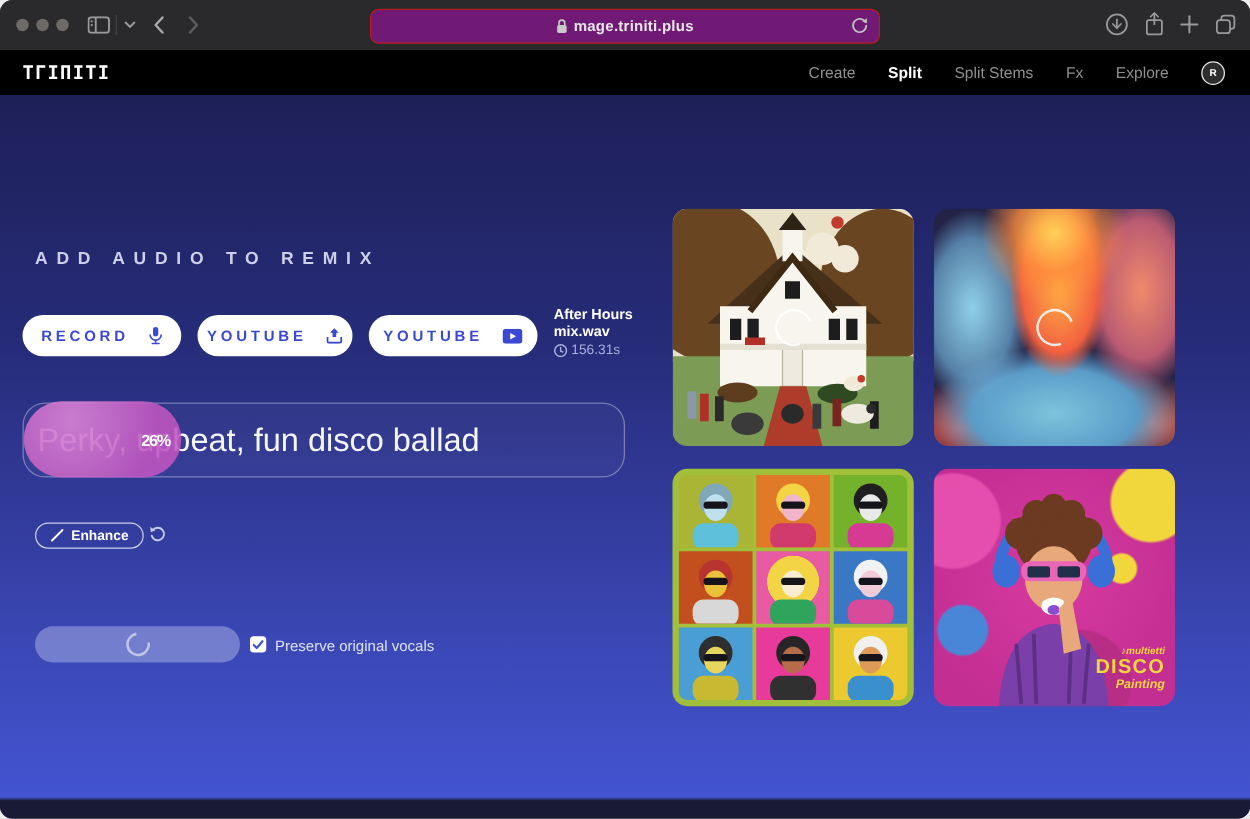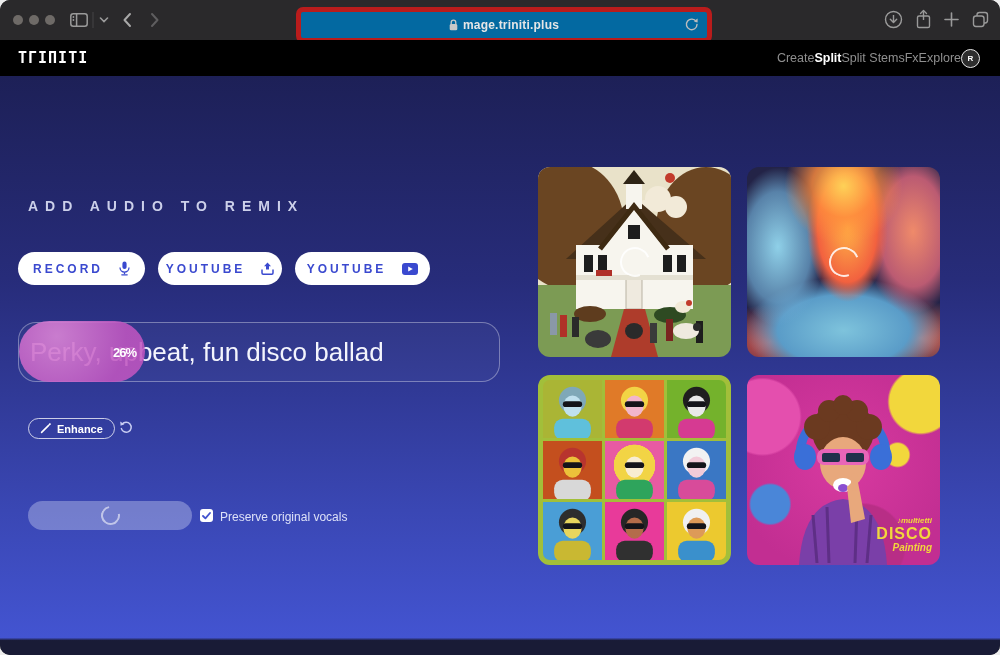--- a/index.html
+++ b/index.html
@@ -3,28 +3,28 @@
 <meta charset="utf-8">
 <style>
   html,body{margin:0;padding:0;background:#ededed;font-family:"Liberation Sans",sans-serif;}
   .window{position:relative;width:1000px;height:655px;border-radius:10px;overflow:hidden;background:#2a292b;}
 
   
   .chrome{position:absolute;left:0;top:0;width:1000px;height:40px;background:#2a292b;border-bottom:1px solid #1c1b1d;}
   .tl{position:absolute;top:15px;width:10px;height:10px;border-radius:50%;background:#6e6a67;}
   .tl1{left:13px}.tl2{left:29px}.tl3{left:45px}
   .chrome-ic{position:absolute;top:10px;color:#9a9a9a;}
-  .addr{position:absolute;left:296px;top:7px;width:406px;height:26px;background:#0369a1;border:5px solid #b91c1c;border-radius:7px;display:flex;align-items:center;justify-content:center;gap:5px;}
+  .addr{position:absolute;left:296px;top:7px;width:406px;height:26px;background:#701a75;border:1px solid #b91c1c;border-radius:7px;display:flex;align-items:center;justify-content:center;gap:5px;}
   .addr-text{font-size:12px;font-weight:700;color:#e6e6e6;letter-spacing:.2px;}
   .addr-reload{position:absolute;right:8px;top:5px;}
 
   
   .navbar{position:absolute;left:0;top:40px;width:1000px;height:36px;background:#000;display:flex;align-items:center;}
   .logo{position:absolute;left:18px;font-family:"DejaVu Sans Mono",monospace;font-weight:700;font-size:15px;color:#fff;letter-spacing:1px;}
-  .nav-items{position:absolute;right:20px;display:flex;align-items:center;}
+  .nav-items{position:absolute;right:20px;display:flex;align-items:center;gap:26px;}
   .nav-item{font-size:12.5px;color:#8f8f8f;cursor:pointer;}
   .nav-item.active{color:#fff;font-weight:700;}
   .avatar{width:17px;height:17px;border-radius:50%;background:#2e2e2e;border:1.5px solid #e8e8e8;display:flex;align-items:center;justify-content:center;font-size:8px;font-weight:700;color:#fff;}
 
   
   .page{position:absolute;left:0;top:76px;width:1000px;height:579px;background:linear-gradient(180deg,#1d2057 0%,#272c7a 35%,#3a47b4 75%,#4354d1 97%,#191b36 97.5%,#191b36 100%);}
   .heading{position:absolute;left:28px;top:122px;font-size:14px;font-weight:600;letter-spacing:7px;color:#ccd0ea;}
 
   .pill-btn{position:absolute;top:176px;height:33px;border-radius:17px;background:#fff;border:none;display:flex;align-items:center;justify-content:center;gap:16px;font-size:12px;font-weight:700;letter-spacing:3px;color:#3a49cf;cursor:pointer;font-family:"Liberation Sans",sans-serif;}
   .btn-record{left:18px;width:127px;}
@@ -211,20 +211,33 @@
     <button class="pill-btn btn-youtube">
       <span>YOUTUBE</span>
       <span>
         <svg width="16" height="12" viewBox="0 0 16 12">
             <rect x="0" y="0" width="16" height="12" rx="3" fill="#3a49cf"></rect>
             <polygon points="6.2,3.4 10.8,6 6.2,8.6" fill="#ffffff"></polygon>
           </svg>
       </span>
     </button>
 
+    <div class="file-info">
+      <div class="file-line">After Hours</div>
+      <div class="file-line">mix.wav</div>
+      <div class="file-dur">
+        <span>
+          <svg width="11" height="11" viewBox="0 0 11 11">
+              <circle cx="5.5" cy="5.5" r="4.7" fill="none" stroke="#a9aedb" stroke-width="1.2"></circle>
+              <polyline points="5.5,3 5.5,5.8 7.3,6.6" fill="none" stroke="#a9aedb" stroke-width="1.1" stroke-linecap="round"></polyline>
+            </svg>
+        </span>
+        <span>156.31s</span>
+      </div>
+    </div>
 
     <div class="prompt">
       <div class="prompt-text">Perky, upbeat, fun disco ballad</div>
       <div class="blob">
         <span class="blob-pct">26%</span>
       </div>
     </div>
 
     <button class="enhance">
       <span>

